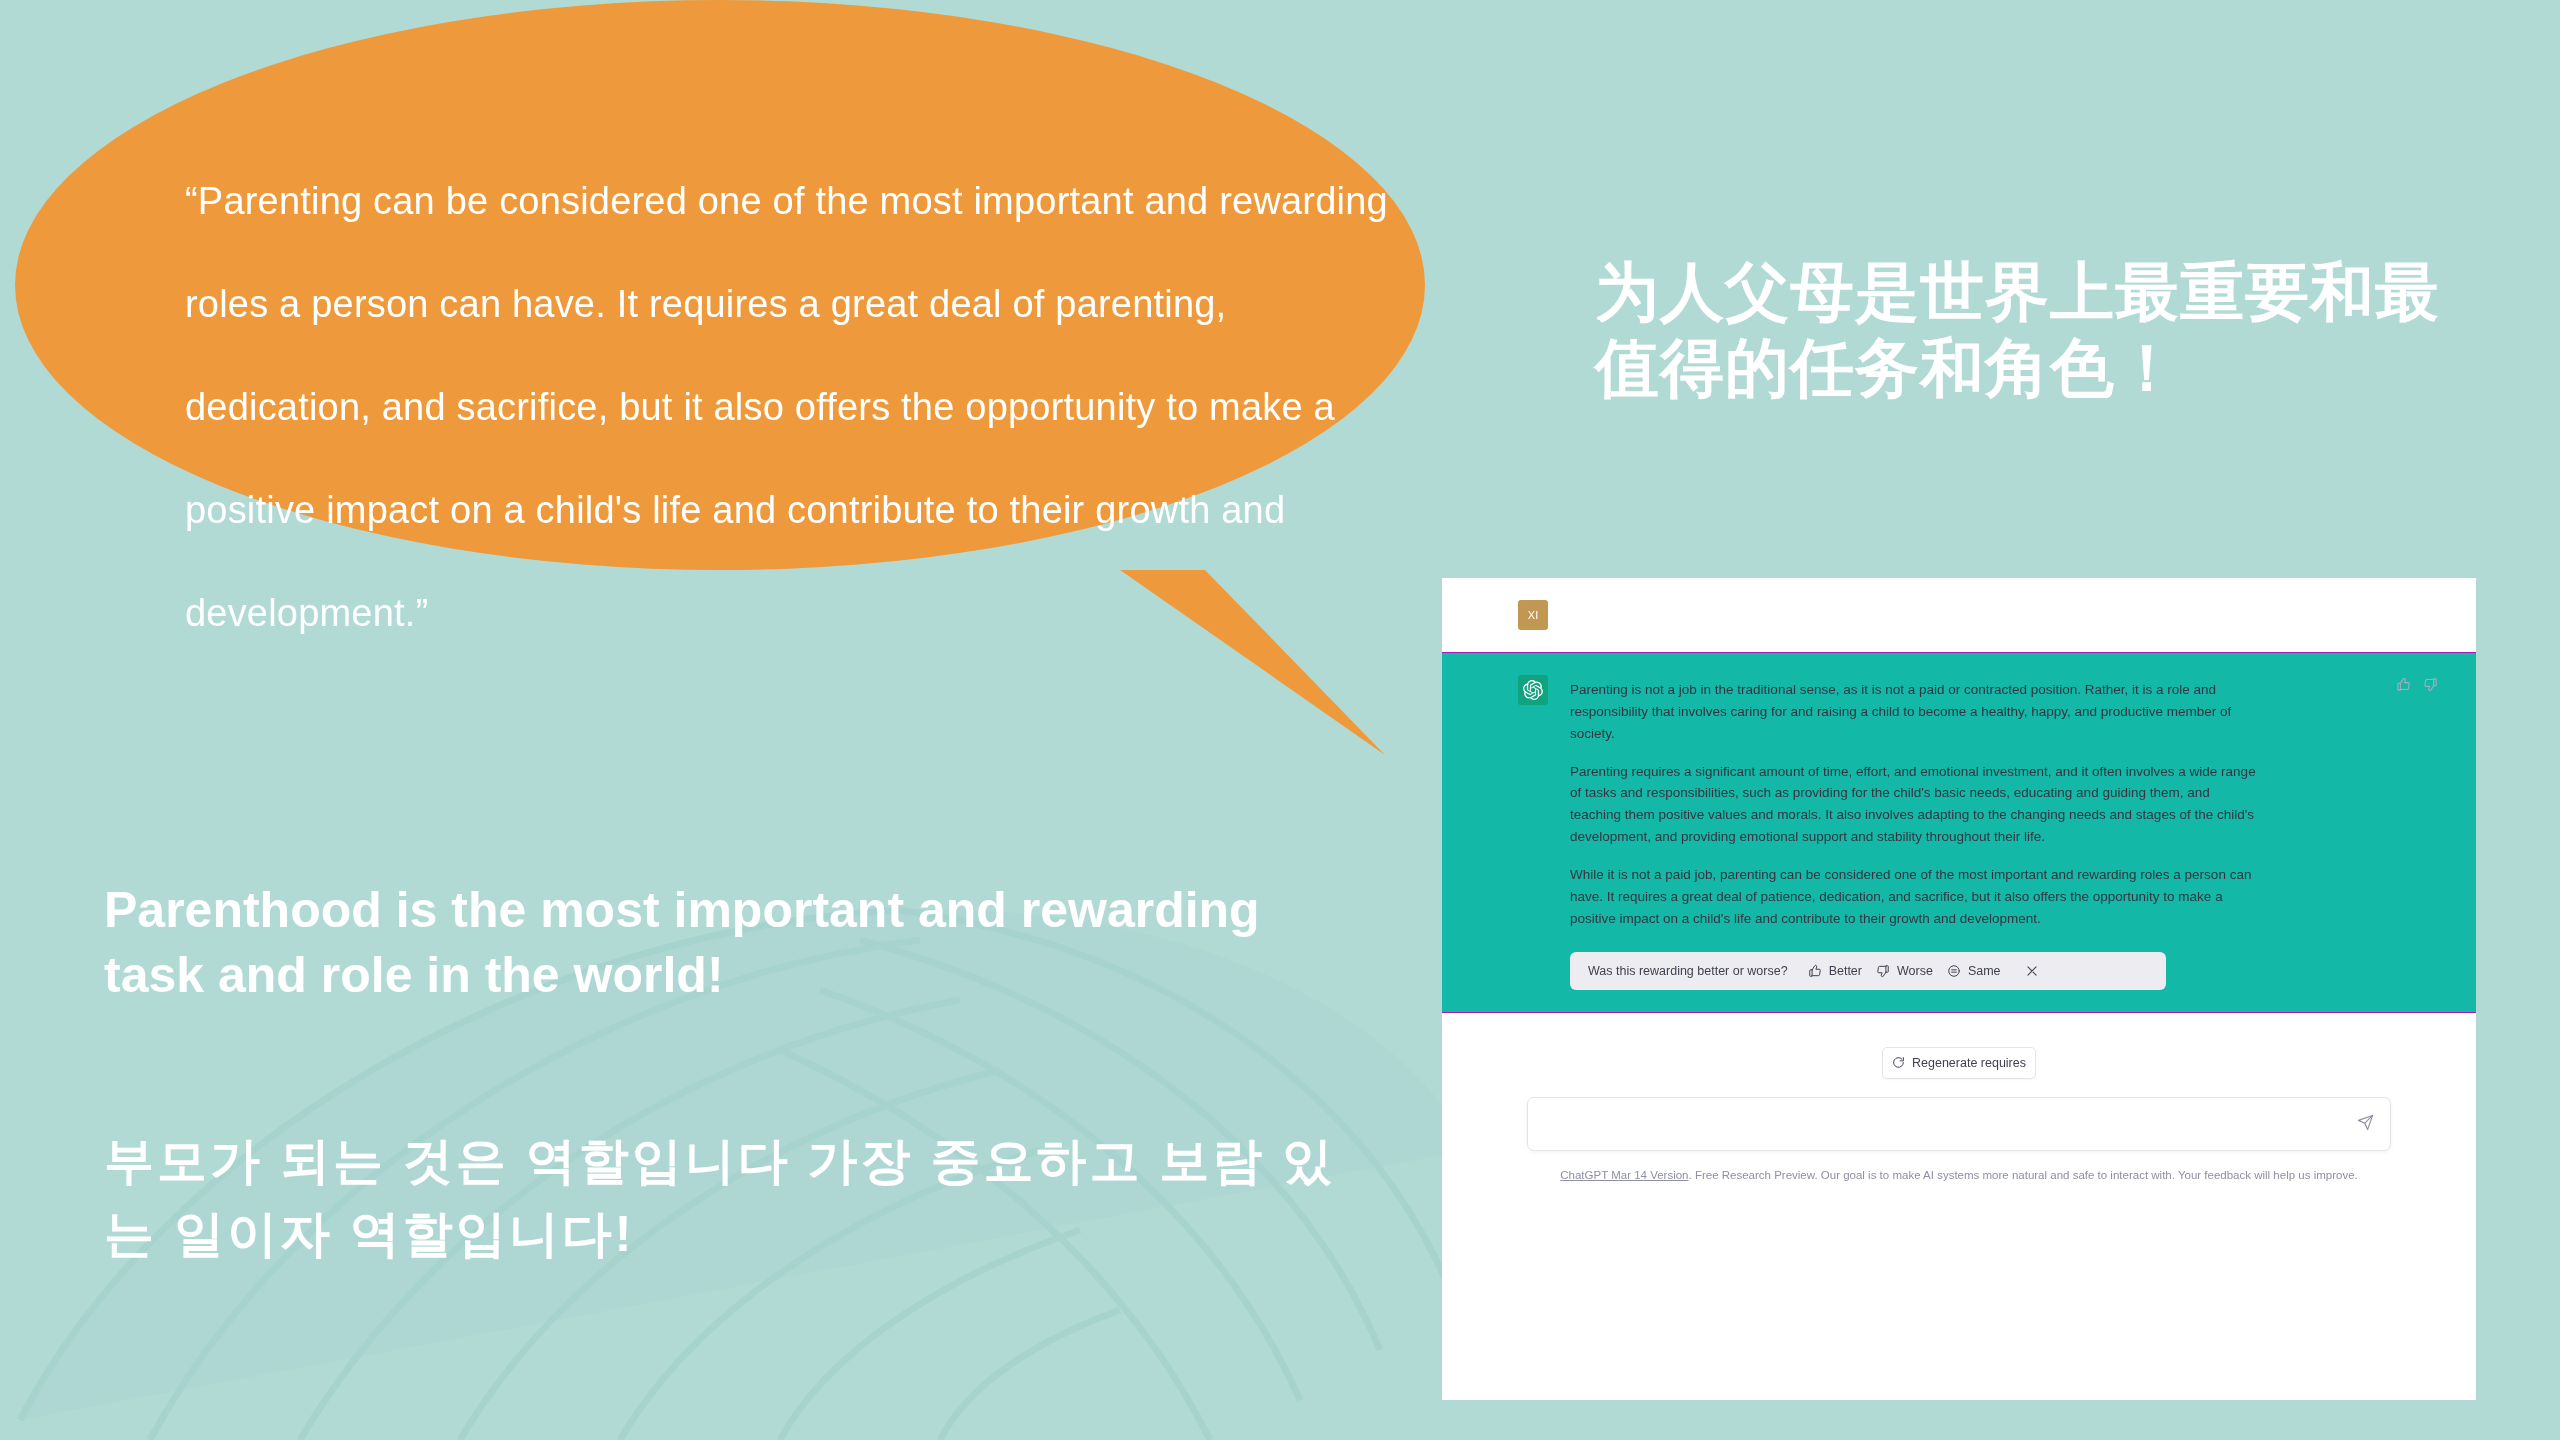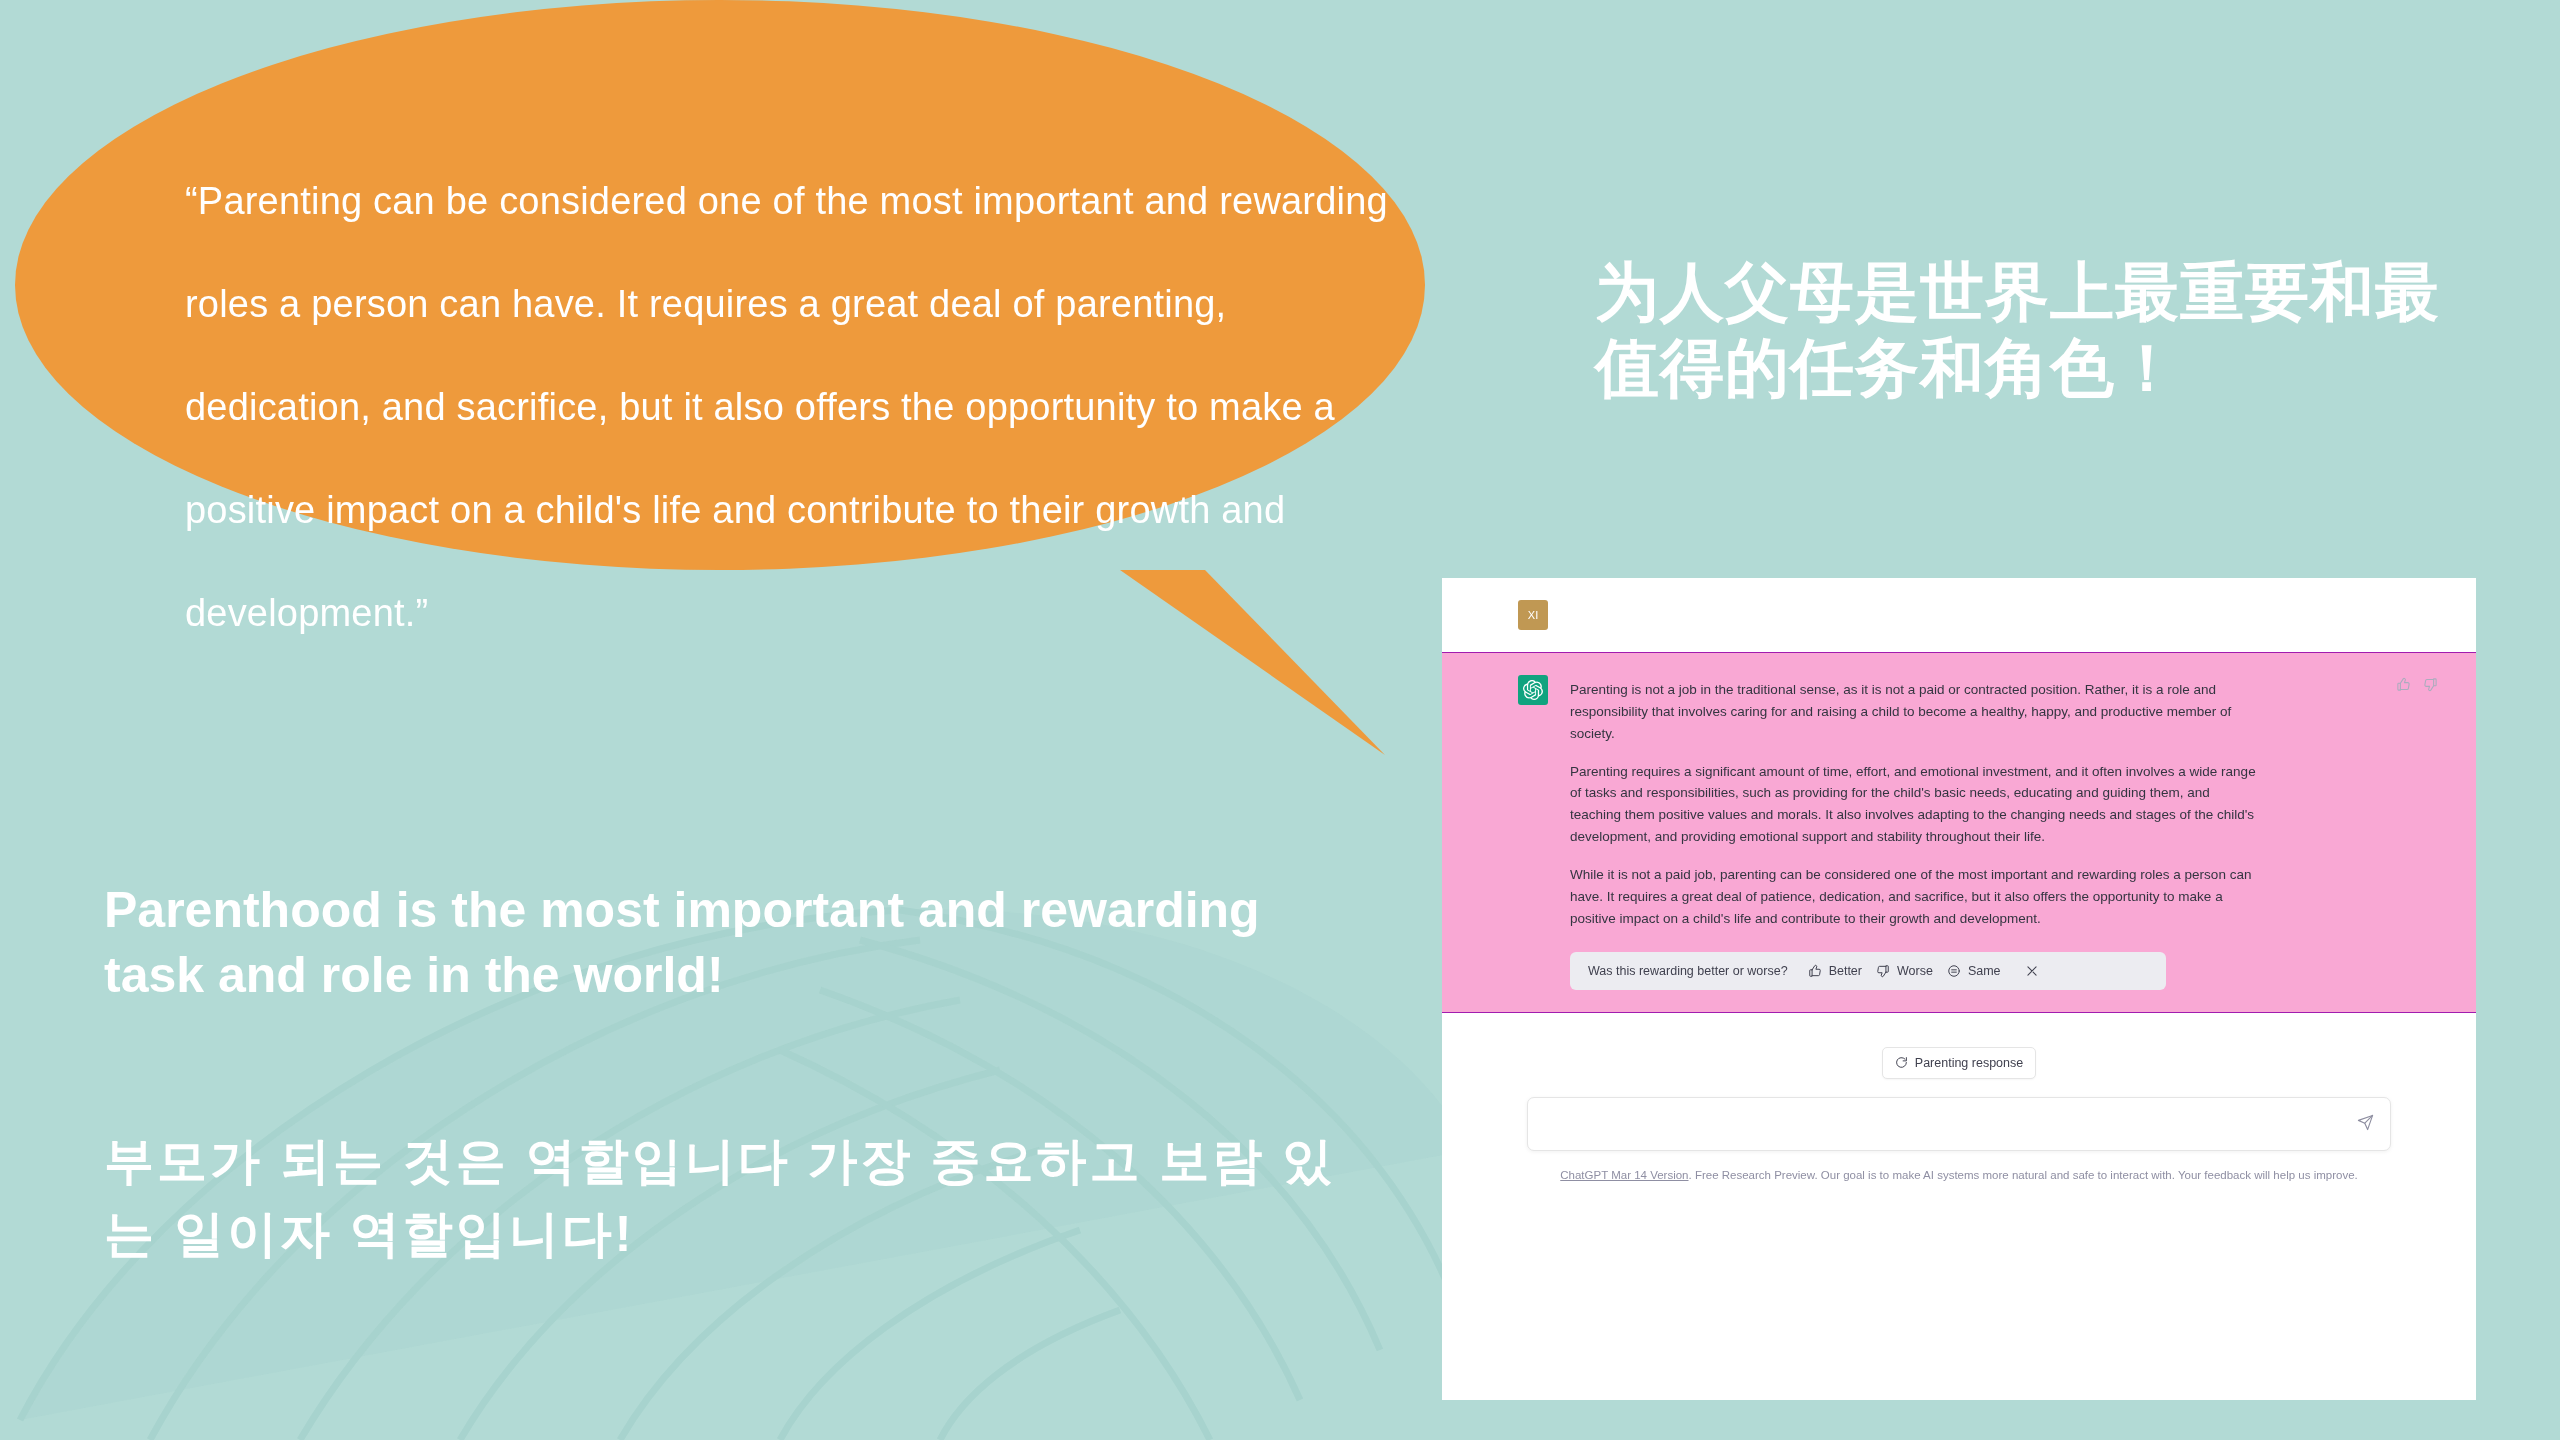--- a/index.html
+++ b/index.html
@@ -99,21 +99,21 @@
     overflow: hidden;
     font-size: 13px;
     color: #353740;
   }
   .msg-row {
     display: flex;
     padding: 22px 0 22px 0;
     border-bottom: 1px solid #a21caf;
   }
   .msg-row.user { background: #ffffff; }
-  .msg-row.assistant { background: #f9a8d4; }
+  .msg-row.assistant { background: #14b8a6; }
 
   .msg-inner {
     display: flex;
     width: 100%;
     padding: 0 38px 0 76px;
     box-sizing: border-box;
     position: relative;
   }
   .avatar {
     width: 30px;
@@ -344,21 +344,21 @@
         </div>
       </div>
     </div>
 
     <div id="composer-area">
       <div id="regenerate-button">
         <svg width="13" height="13" viewBox="0 0 24 24" fill="none" stroke="#40414f" stroke-width="1.8" stroke-linecap="round" stroke-linejoin="round">
             <path d="M21 12a9 9 0 1 1-2.6-6.4"></path>
             <path d="M21 3v6h-6"></path>
           </svg>
-        <span>Parenting response</span>
+        <span>Regenerate requires</span>
       </div>
 
       <div id="composer-box">
         <input id="composer-input" type="text" placeholder="" style="">
         <span id="send-icon">
           <svg width="17" height="17" viewBox="0 0 24 24" fill="none" stroke="#8e8ea0" stroke-width="1.6" stroke-linecap="round" stroke-linejoin="round">
               <path d="M22 2L11 13"></path>
               <path d="M22 2l-7 20-4-9-9-4 20-7Z"></path>
             </svg>
         </span>

